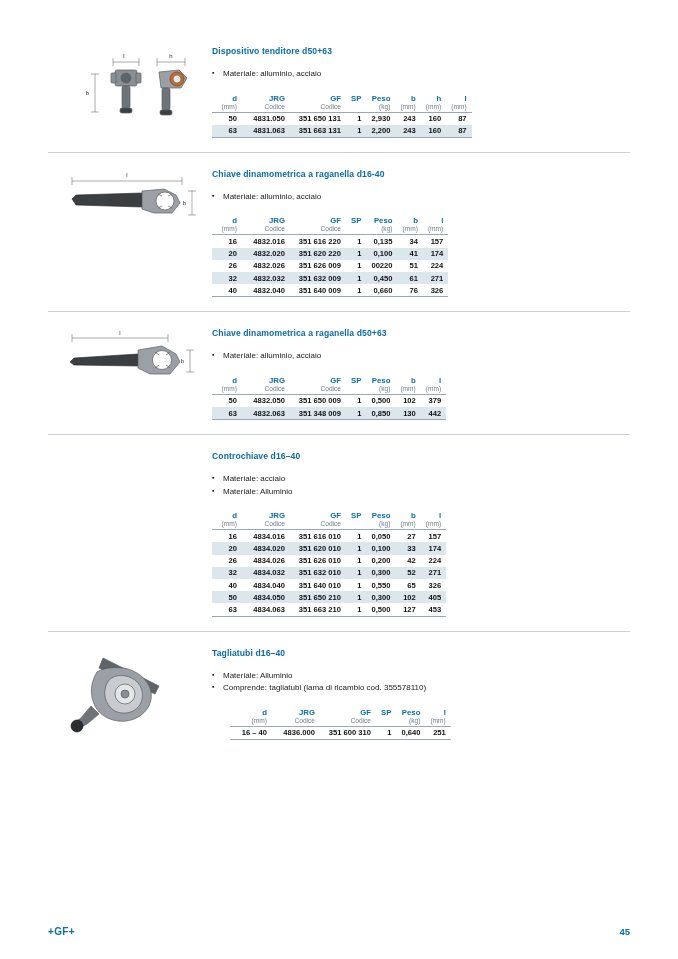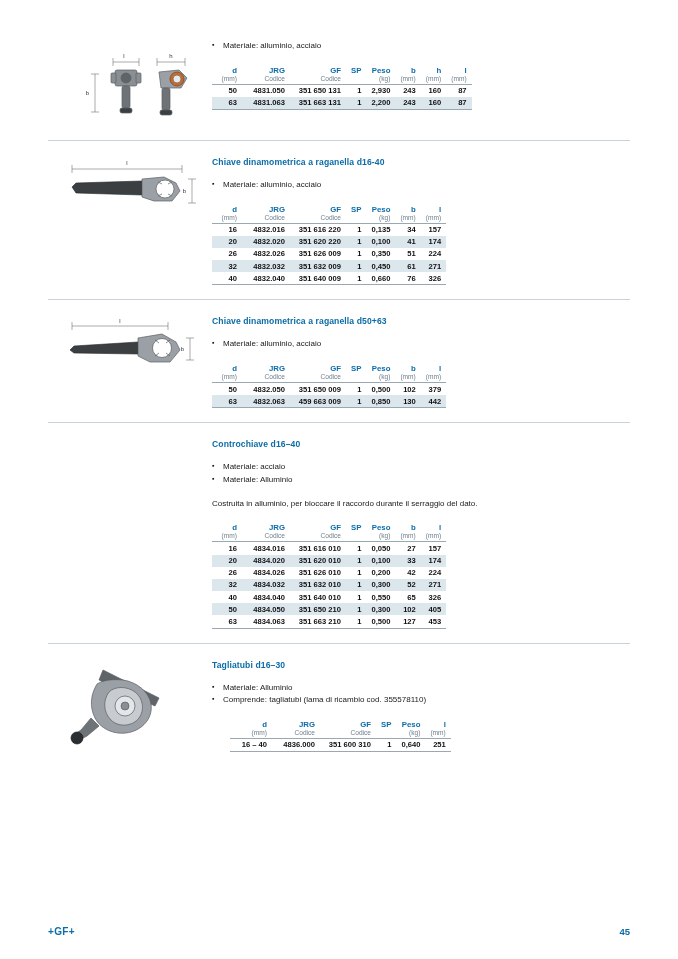--- a/index.html
+++ b/index.html
@@ -195,20 +195,21 @@
           <g fill="#9aa0a5" stroke="#5a5f63" stroke-width="0.7">
             <path d="M98,26 L118,24 L126,32 L120,42 L100,42 Z"></path>
             <circle cx="116" cy="33" r="7" fill="#c86a2a" stroke="#7a3f18"></circle>
             <circle cx="116" cy="33" r="4" fill="#e8e8e8"></circle>
             <rect x="101" y="42" width="8" height="22" rx="2" fill="#6e7377"></rect>
             <rect x="99" y="64" width="12" height="5" rx="2" fill="#3a3f43"></rect>
           </g>
         </svg>
       </div>
       <div class="text-col">
+        <div class="sec-title">Dispositivo tenditore d50+63</div>
         <ul class="bullets">
           <li>Materiale: alluminio, acciaio</li>
         </ul>
         <table class="spec">
           <thead>
             <tr>
               <th class="c-d">d</th>
               <th class="c-jrg">JRG</th>
               <th class="c-gf">GF</th>
               <th class="c-sp">SP</th>
@@ -320,21 +321,21 @@
               <td class="c-sp">1</td>
               <td class="c-peso">0,100</td>
               <td class="c-b">41</td>
               <td class="c-l">174</td>
             </tr>
             <tr>
               <td class="c-d">26</td>
               <td class="c-jrg">4832.026</td>
               <td class="c-gf">351 626 009</td>
               <td class="c-sp">1</td>
-              <td class="c-peso">0,350</td>
+              <td class="c-peso">00220</td>
               <td class="c-b">51</td>
               <td class="c-l">224</td>
             </tr>
             <tr class="alt">
               <td class="c-d">32</td>
               <td class="c-jrg">4832.032</td>
               <td class="c-gf">351 632 009</td>
               <td class="c-sp">1</td>
               <td class="c-peso">0,450</td>
               <td class="c-b">61</td>
@@ -409,40 +410,39 @@
               <td class="c-jrg">4832.050</td>
               <td class="c-gf">351 650 009</td>
               <td class="c-sp">1</td>
               <td class="c-peso">0,500</td>
               <td class="c-b">102</td>
               <td class="c-l">379</td>
             </tr>
             <tr class="alt">
               <td class="c-d">63</td>
               <td class="c-jrg">4832.063</td>
-              <td class="c-gf">459 663 009</td>
+              <td class="c-gf">351 348 009</td>
               <td class="c-sp">1</td>
               <td class="c-peso">0,850</td>
               <td class="c-b">130</td>
               <td class="c-l">442</td>
             </tr>
           </tbody>
         </table>
       </div>
     </div>
 
     <div class="section">
       <div class="figure-col"></div>
       <div class="text-col">
         <div class="sec-title">Controchiave d16–40</div>
         <ul class="bullets">
           <li>Materiale: acciaio</li>
           <li>Materiale: Alluminio</li>
         </ul>
-        <p class="para">Costruita in alluminio, per bloccare il raccordo durante il serraggio del dato.</p>
         <table class="spec">
           <thead>
             <tr>
               <th class="c-d">d</th>
               <th class="c-jrg">JRG</th>
               <th class="c-gf">GF</th>
               <th class="c-sp">SP</th>
               <th class="c-peso">Peso</th>
               <th class="c-b">b</th>
               <th class="c-l">l</th>
@@ -534,21 +534,21 @@
             <path d="M34,24 C28,34 26,46 32,58 C38,70 54,76 68,72 C82,68 90,56 88,44 C86,32 74,22 60,20 C50,19 40,20 34,24 Z"></path>
             <path d="M46,32 C40,40 40,52 48,60 C56,68 70,66 76,58 C82,50 80,38 72,32 C64,26 52,26 46,32 Z" fill="#c8ccd0"></path>
             <circle cx="62" cy="46" r="10" fill="#e4e7e9" stroke="#5a5f63"></circle>
             <circle cx="62" cy="46" r="4" fill="#8a8f94"></circle>
             <path d="M28,58 L18,70 L12,74 L16,80 L24,76 L36,66 Z" fill="#6e7377"></path>
             <circle cx="14" cy="78" r="6" fill="#2a2e31" stroke="#1a1d1f"></circle>
           </g>
         </svg>
       </div>
       <div class="text-col">
-        <div class="sec-title">Tagliatubi d16–30</div>
+        <div class="sec-title">Tagliatubi d16–40</div>
         <ul class="bullets">
           <li>Materiale: Alluminio</li>
           <li>Comprende: tagliatubi (lama di ricambio cod. 355578110)</li>
         </ul>
         <table class="spec" style="margin-left:18px;">
           <thead>
             <tr>
               <th class="c-d" style="min-width:42px;">d</th>
               <th class="c-jrg">JRG</th>
               <th class="c-gf">GF</th>

